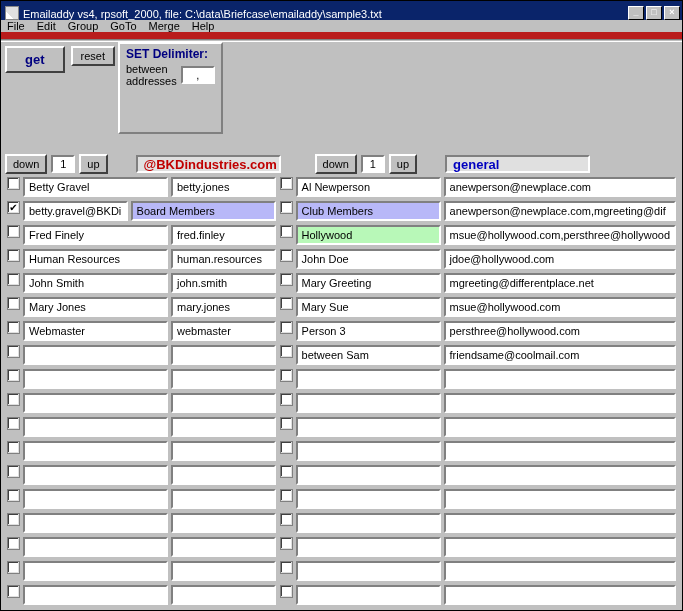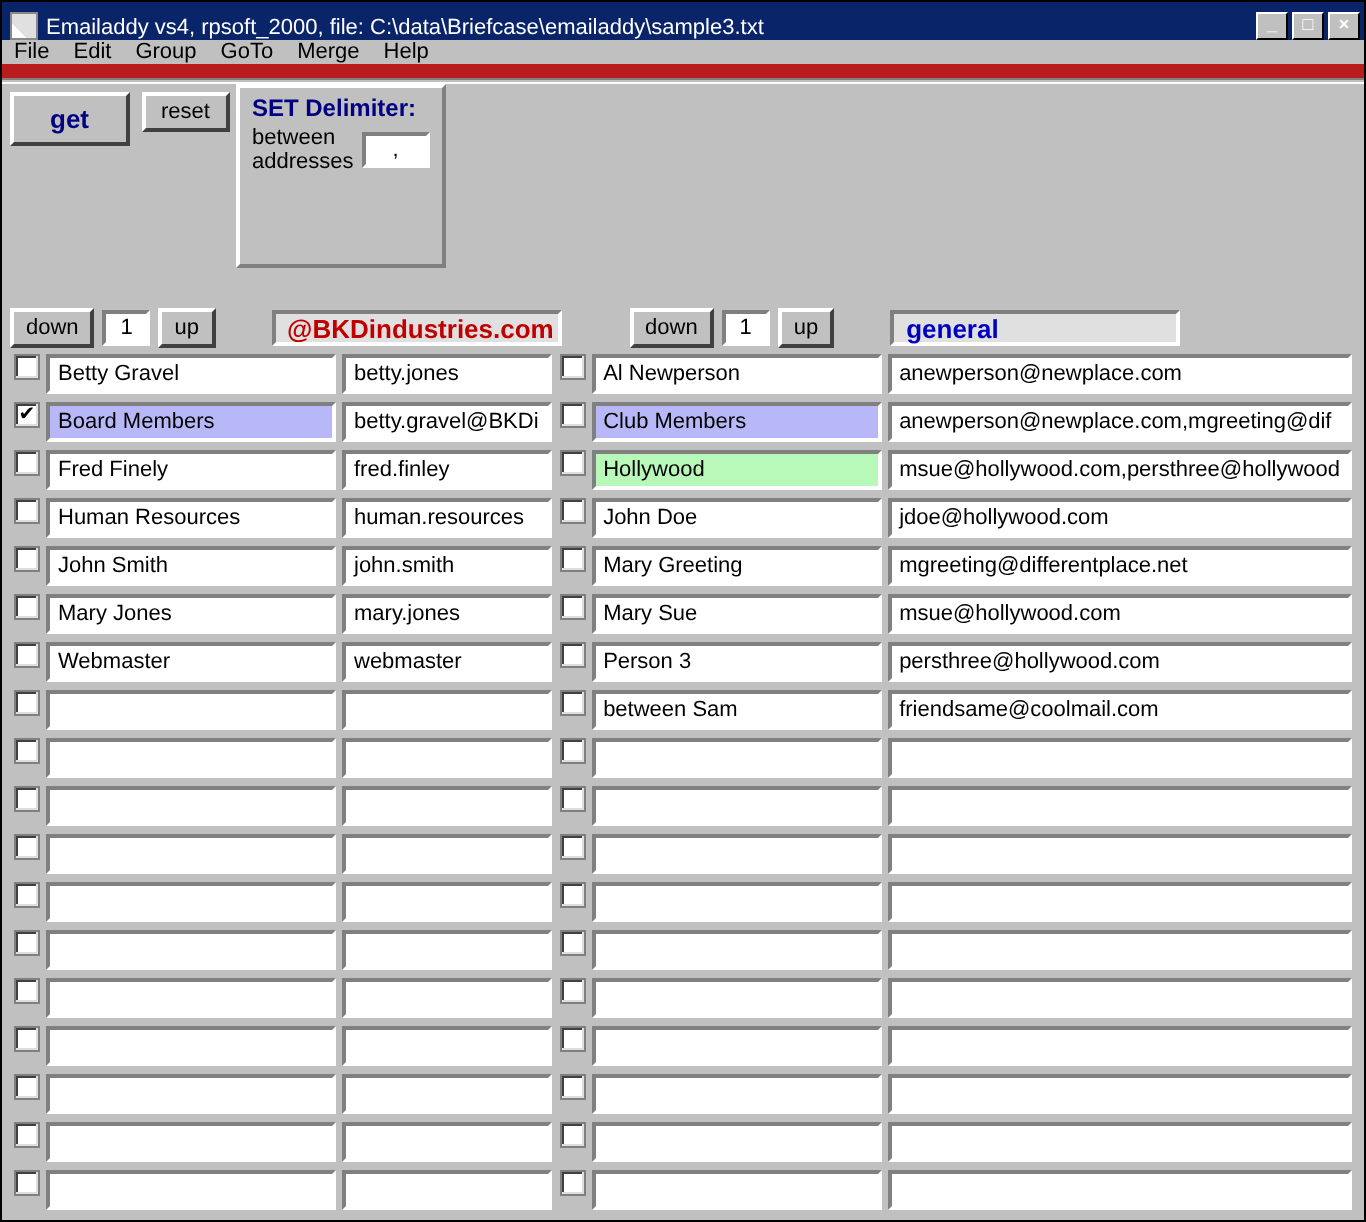--- a/index.html
+++ b/index.html
@@ -186,22 +186,22 @@
 
   <div class="rowsgrid">
     <div class="colL" id="colL">
         <div class="row">
           <span class="rowchk"></span>
           <div class="cell name">Betty Gravel</div>
           <div class="cell value">betty.jones</div>
         </div>
         <div class="row">
           <span class="rowchk checked"></span>
+          <div class="cell value">betty.gravel@BKDi</div>
           <div class="cell name hl-blue">Board Members</div>
-          <div class="cell value">betty.gravel@BKDi</div>
         </div>
         <div class="row">
           <span class="rowchk"></span>
           <div class="cell name">Fred Finely</div>
           <div class="cell value">fred.finley</div>
         </div>
         <div class="row">
           <span class="rowchk"></span>
           <div class="cell name">Human Resources</div>
           <div class="cell value">human.resources</div>

